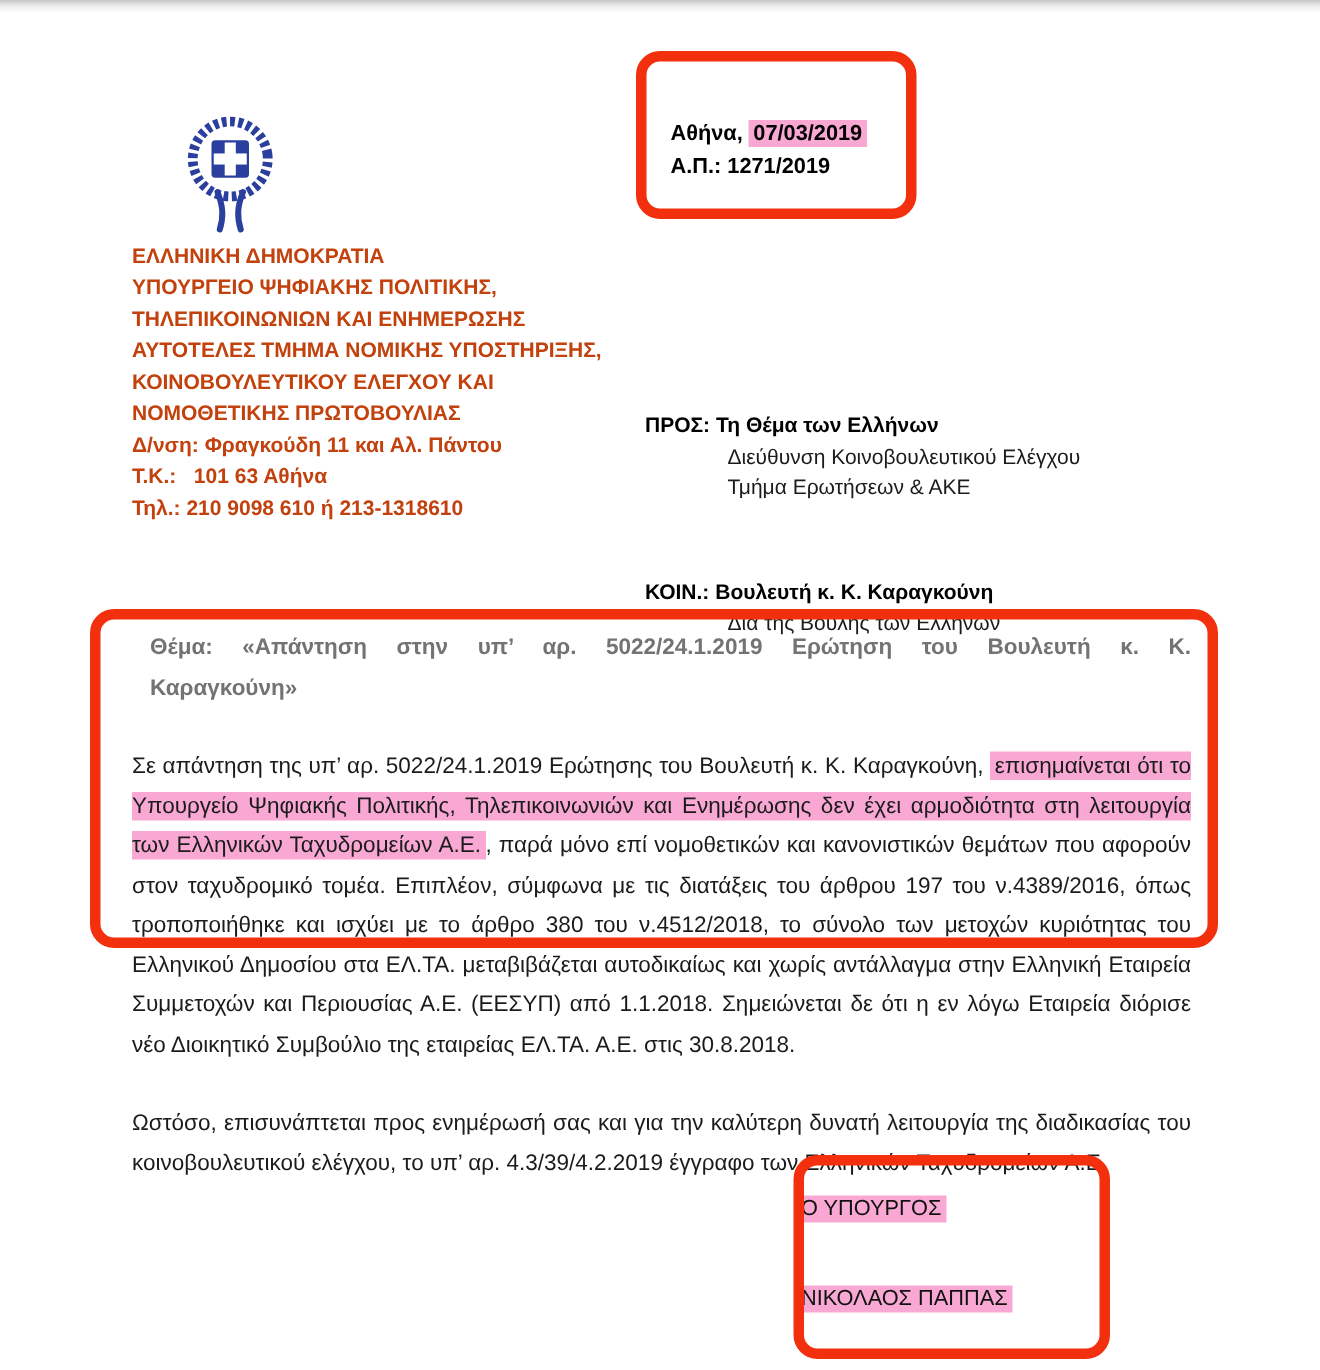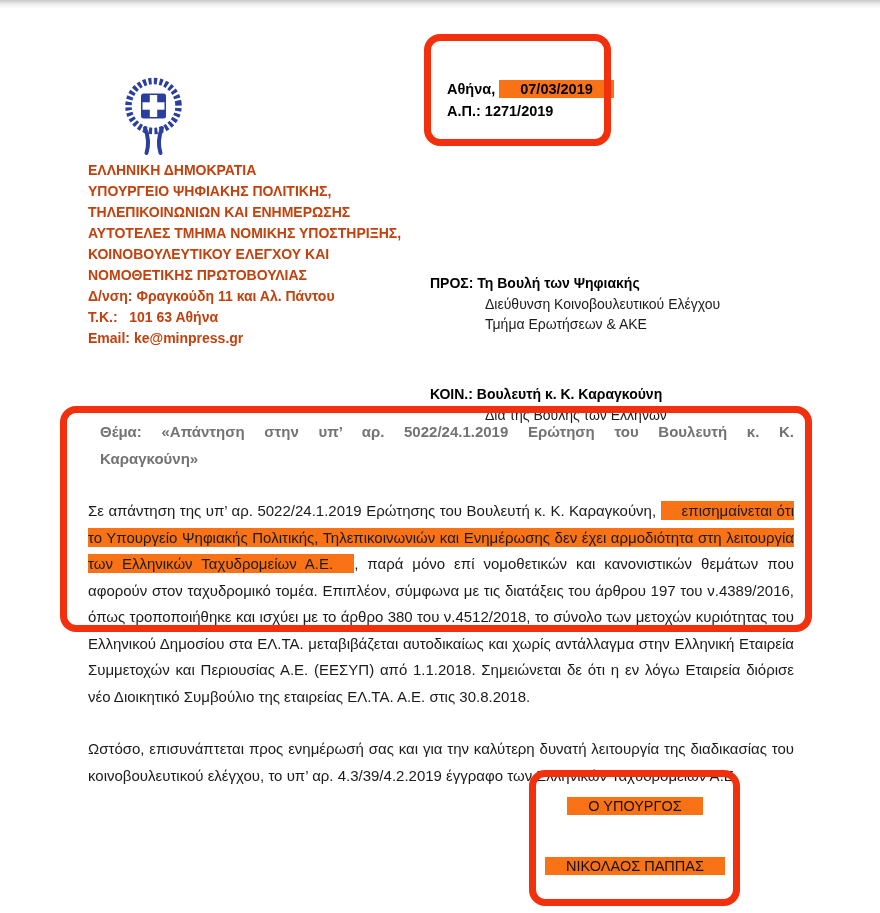--- a/index.html
+++ b/index.html
@@ -10,35 +10,35 @@
   .top-shadow{position:absolute;top:0;left:0;width:880px;height:9px;
        background:linear-gradient(to bottom,#c7c7c7 0%,#ededed 45%,#ffffff 100%);}
   
   .emblem{position:absolute;left:124px;top:74px;width:62px;height:86px;}
   
   .org-block{position:absolute;left:88px;top:160px;font-size:14px;line-height:21px;
        font-weight:bold;color:#c2410c;white-space:nowrap;}
   
   .date-block{position:absolute;left:447px;top:78px;font-size:14.5px;line-height:22px;
        font-weight:bold;color:#000;white-space:nowrap;}
-  .hl{background:#f97316;padding:1px 21px;}
+  .hl{background:#f9a8d4;padding:1px 3px;}
   
   .addr-block{position:absolute;left:430px;font-size:14px;line-height:20.5px;color:#1b1b1b;white-space:nowrap;}
   .to-block{top:273px;}
   .cc-block{top:353px;margin-top:31px;}
   .addr-head{font-weight:bold;color:#000;}
   .addr-sub{padding-left:55px;}
   
   .body-block{position:absolute;left:88px;top:419px;width:706px;
        font-size:15px;line-height:26.5px;text-align:justify;color:#1b1b1b;}
   .subject{font-weight:bold;color:#737373;margin:0 0 26px 12px;}
   .subject .l1{display:block;text-align:justify;text-align-last:justify;}
   .body-block p{margin:0 0 26px 0;}
   
-  .sign-block{position:absolute;left:531px;top:798px;width:208px;text-align:center;
+  .sign-block{position:absolute;left:531px;top:798px;width:208px;text-align:left;
        font-size:14.5px;color:#111;white-space:nowrap;}
   .sign-name{margin-top:44px;}
   
   .redbox{position:absolute;border:7px solid #F3300D;border-radius:16px;
        box-sizing:border-box;pointer-events:none;z-index:5;}
   .box-date{left:424px;top:34px;width:187px;height:112px;}
   .box-main{left:60px;top:406px;width:752px;height:226px;}
   .box-sign{left:529px;top:770px;width:211px;height:136px;}
 </style>
 </head>
@@ -61,35 +61,35 @@
 
   <div class="org-block">
     <div>ΕΛΛΗΝΙΚΗ ΔΗΜΟΚΡΑΤΙΑ</div>
     <div>ΥΠΟΥΡΓΕΙΟ ΨΗΦΙΑΚΗΣ ΠΟΛΙΤΙΚΗΣ,</div>
     <div>ΤΗΛΕΠΙΚΟΙΝΩΝΙΩΝ ΚΑΙ ΕΝΗΜΕΡΩΣΗΣ</div>
     <div>ΑΥΤΟΤΕΛΕΣ ΤΜΗΜΑ ΝΟΜΙΚΗΣ ΥΠΟΣΤΗΡΙΞΗΣ,</div>
     <div>ΚΟΙΝΟΒΟΥΛΕΥΤΙΚΟΥ ΕΛΕΓΧΟΥ ΚΑΙ</div>
     <div>ΝΟΜΟΘΕΤΙΚΗΣ ΠΡΩΤΟΒΟΥΛΙΑΣ</div>
     <div>Δ/νση: Φραγκούδη 11 και Αλ. Πάντου</div>
     <div>Τ.Κ.:&nbsp;&nbsp; 101 63 Αθήνα</div>
-    <div>Email: ke@minpress.gr</div>
+    <div>Τηλ.: 210 9098 610 ή 213-1318610</div>
   </div>
 
   <div class="date-block">
     <div>
       <span>Αθήνα,</span>
       <span class="hl">07/03/2019</span>
     </div>
     <div>Α.Π.: 1271/2019</div>
   </div>
 
   <div class="addr-block to-block">
     <div class="addr-head">
       <span>ΠΡΟΣ:</span>
-      <span>Τη Βουλή των Ψηφιακής</span>
+      <span>Τη Θέμα των Ελλήνων</span>
     </div>
     <div class="addr-sub">Διεύθυνση Κοινοβουλευτικού Ελέγχου</div>
     <div class="addr-sub">Τμήμα Ερωτήσεων &amp; ΑΚΕ</div>
   </div>
 
   <div class="addr-block cc-block">
     <div class="addr-head">
       <span>ΚΟΙΝ.:</span>
       <span>Βουλευτή κ. Κ. Καραγκούνη</span>
     </div>

